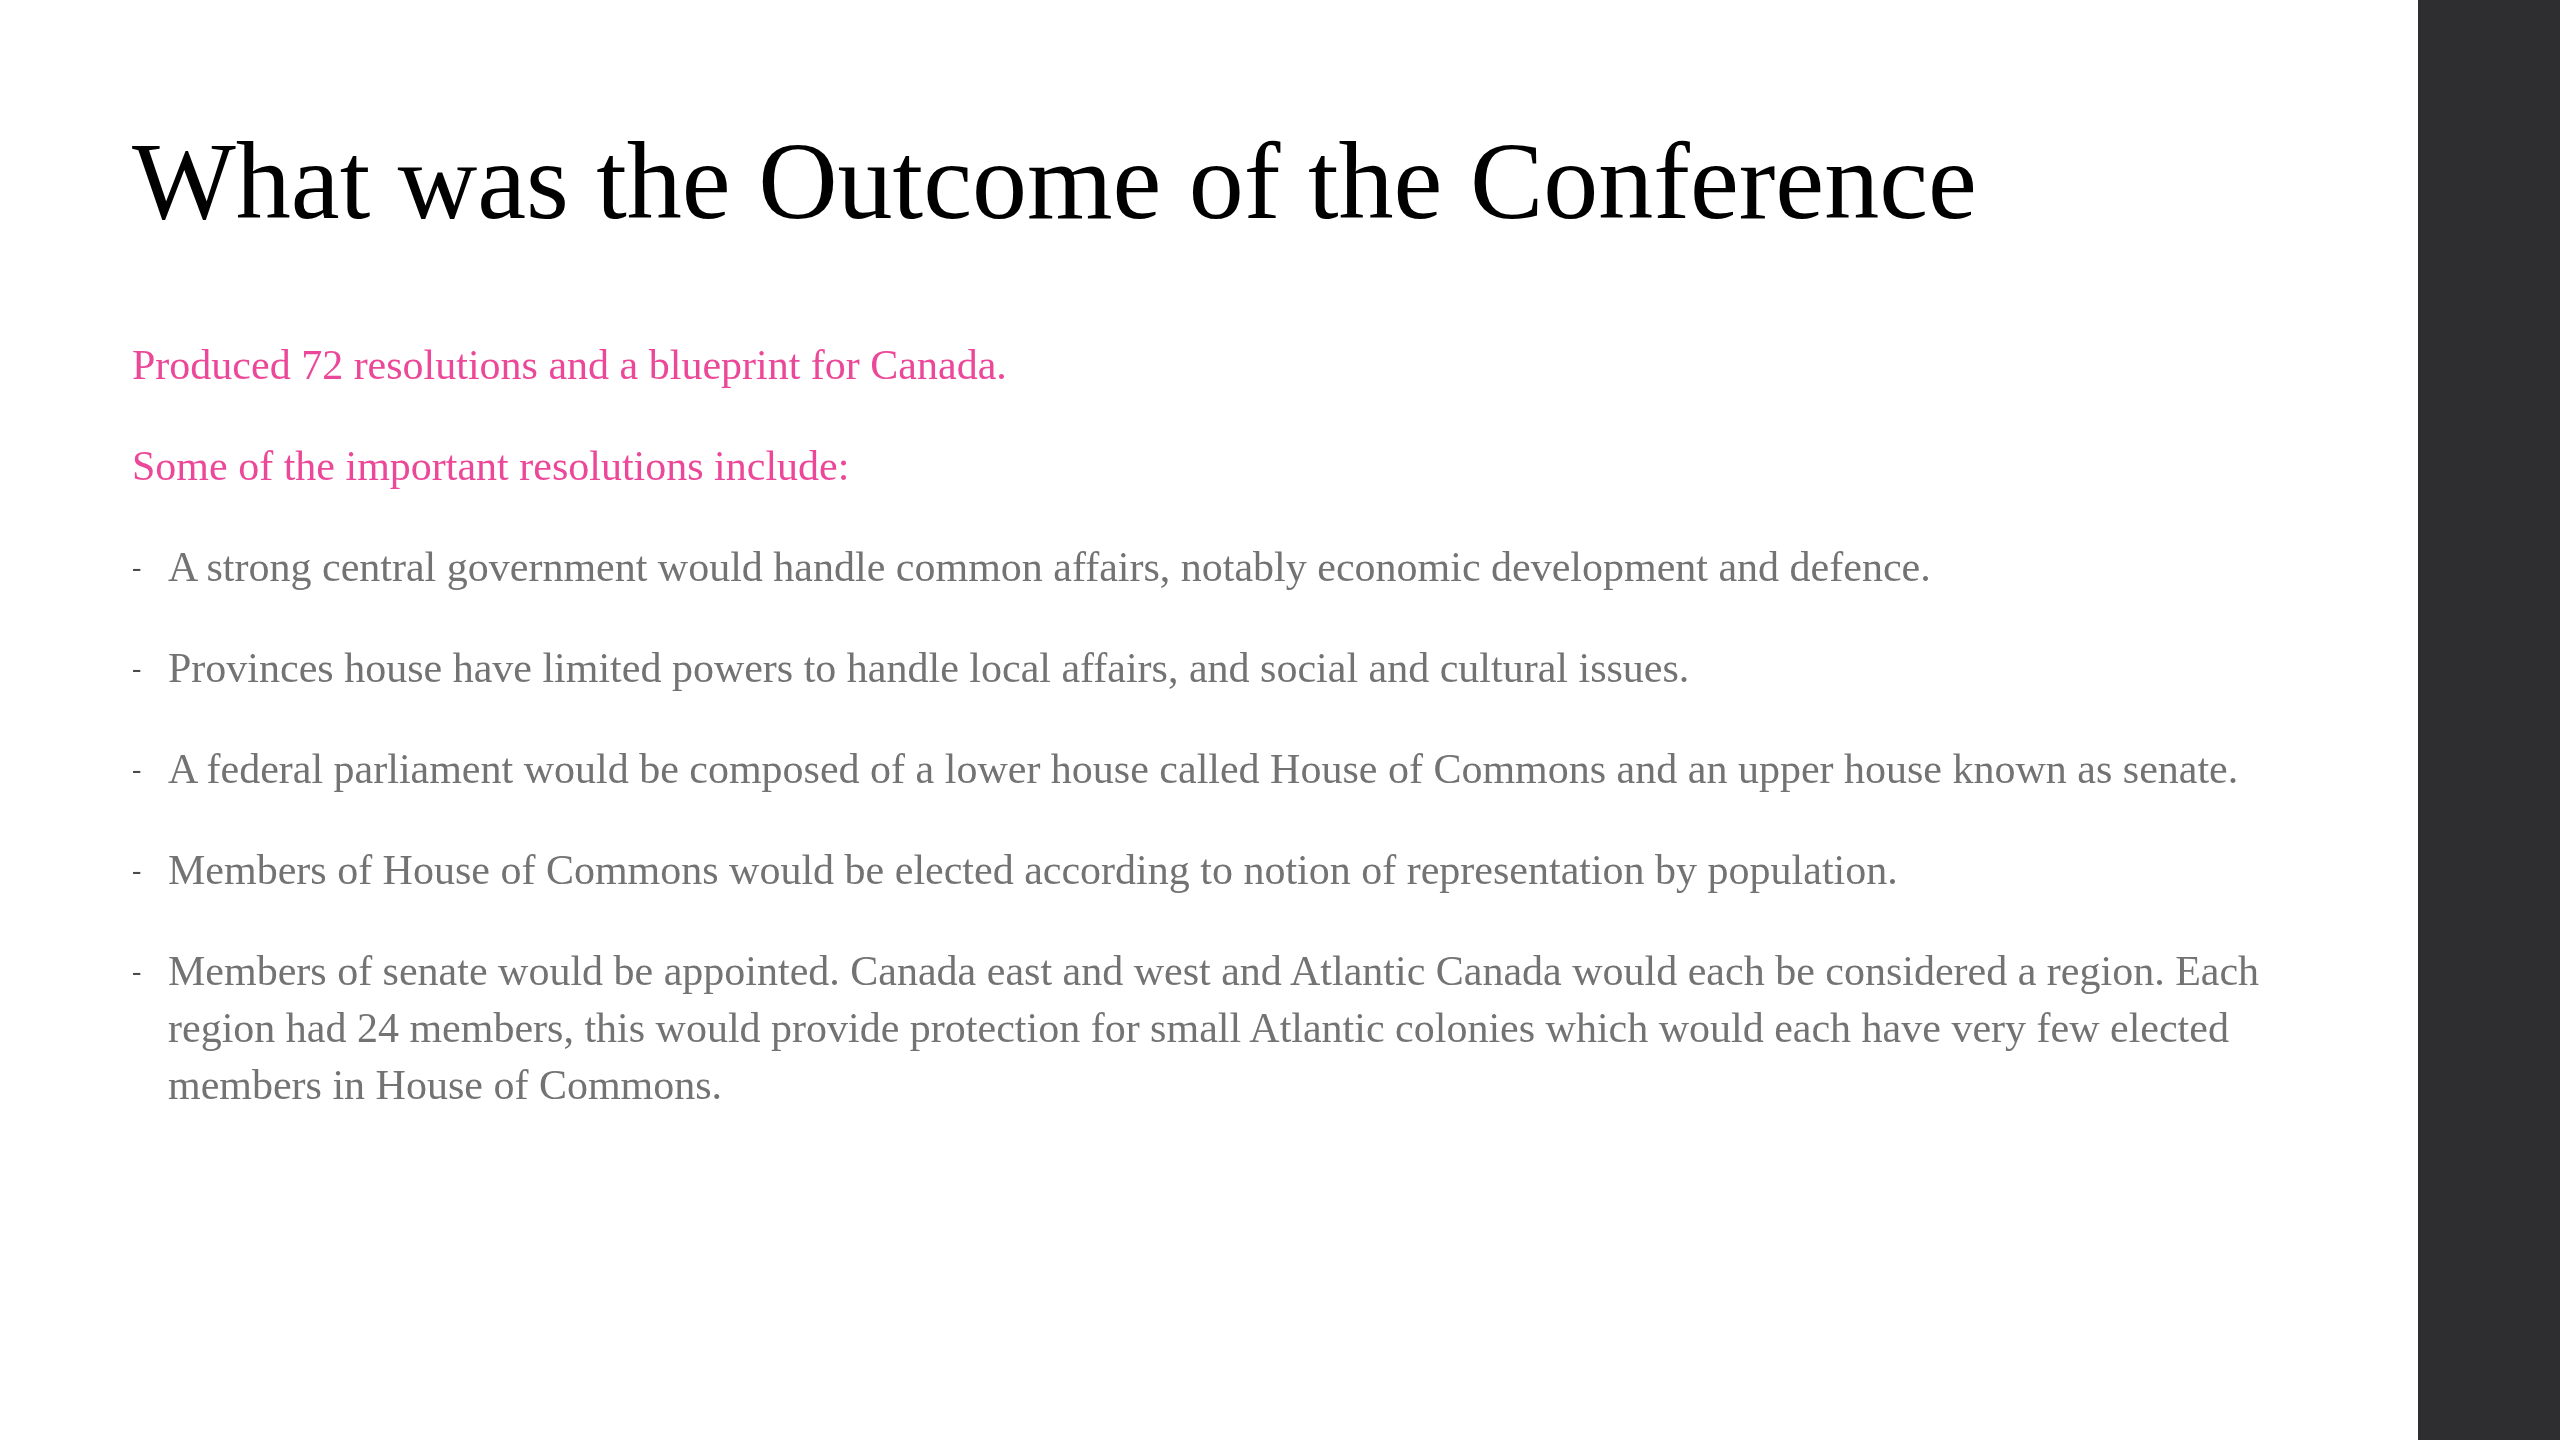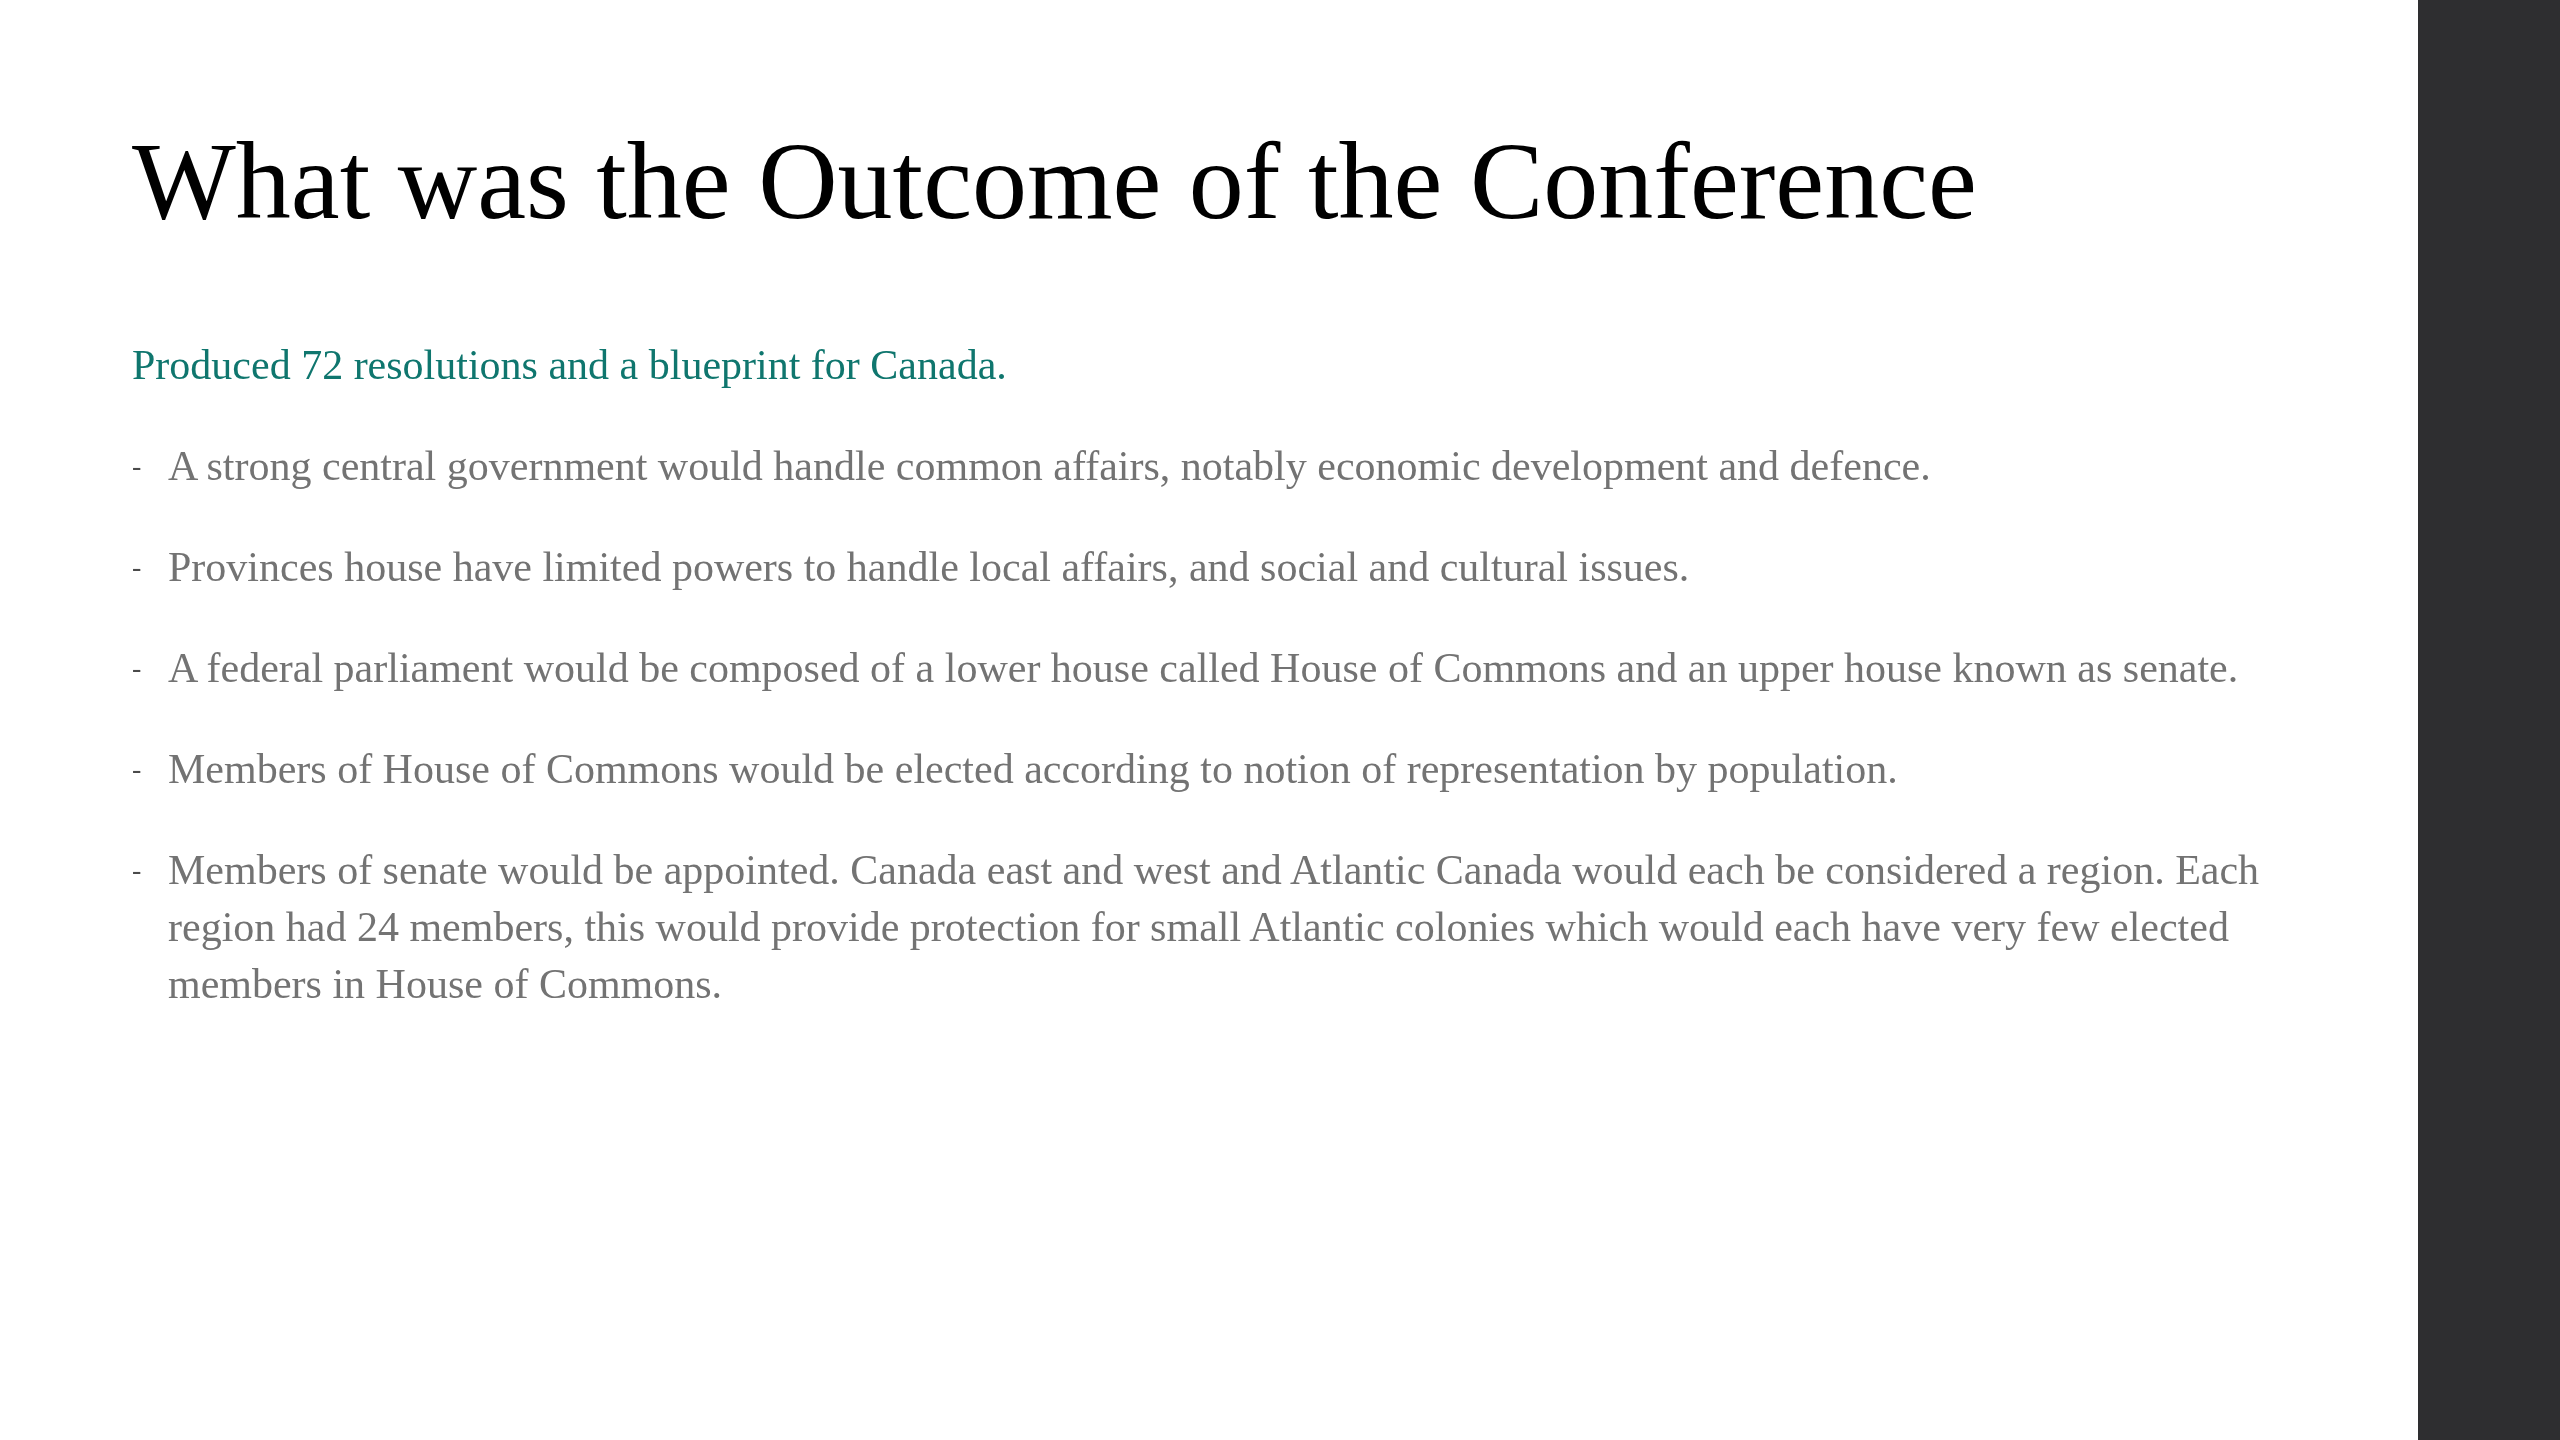--- a/index.html
+++ b/index.html
@@ -31,21 +31,21 @@
     margin: 0 0 92px 0;
     line-height: 1.15;
     white-space: nowrap;
     color: #000000;
   }
   .para {
     font-size: 42px;
     line-height: 1.36;
     margin: 0 0 44px 0;
     max-width: 2220px;
-    color: #0f766e;
+    color: #ec4899;
   }
   .bullet {
     display: flex;
     font-size: 42px;
     line-height: 1.36;
     margin: 0 0 44px 0;
     max-width: 2230px;
   }
   .bullet .marker {
     flex: 0 0 36px;
@@ -67,20 +67,21 @@
 </head>
 <body>
 
 <div class="slide">
   <div class="content">
 
     <h1 class="slide-title">What was the Outcome of the Conference</h1>
 
     <p class="para">Produced 72 resolutions and a blueprint for Canada.</p>
 
+    <p class="para">Some of the important resolutions include:</p>
 
     <div class="bullet">
       <span class="marker">-</span>
       <span class="text">A strong central government would handle common affairs, notably economic development and defence.</span>
     </div>
 
     <div class="bullet">
       <span class="marker">-</span>
       <span class="text">Provinces house have limited powers to handle local affairs, and social and cultural issues.</span>
     </div>

